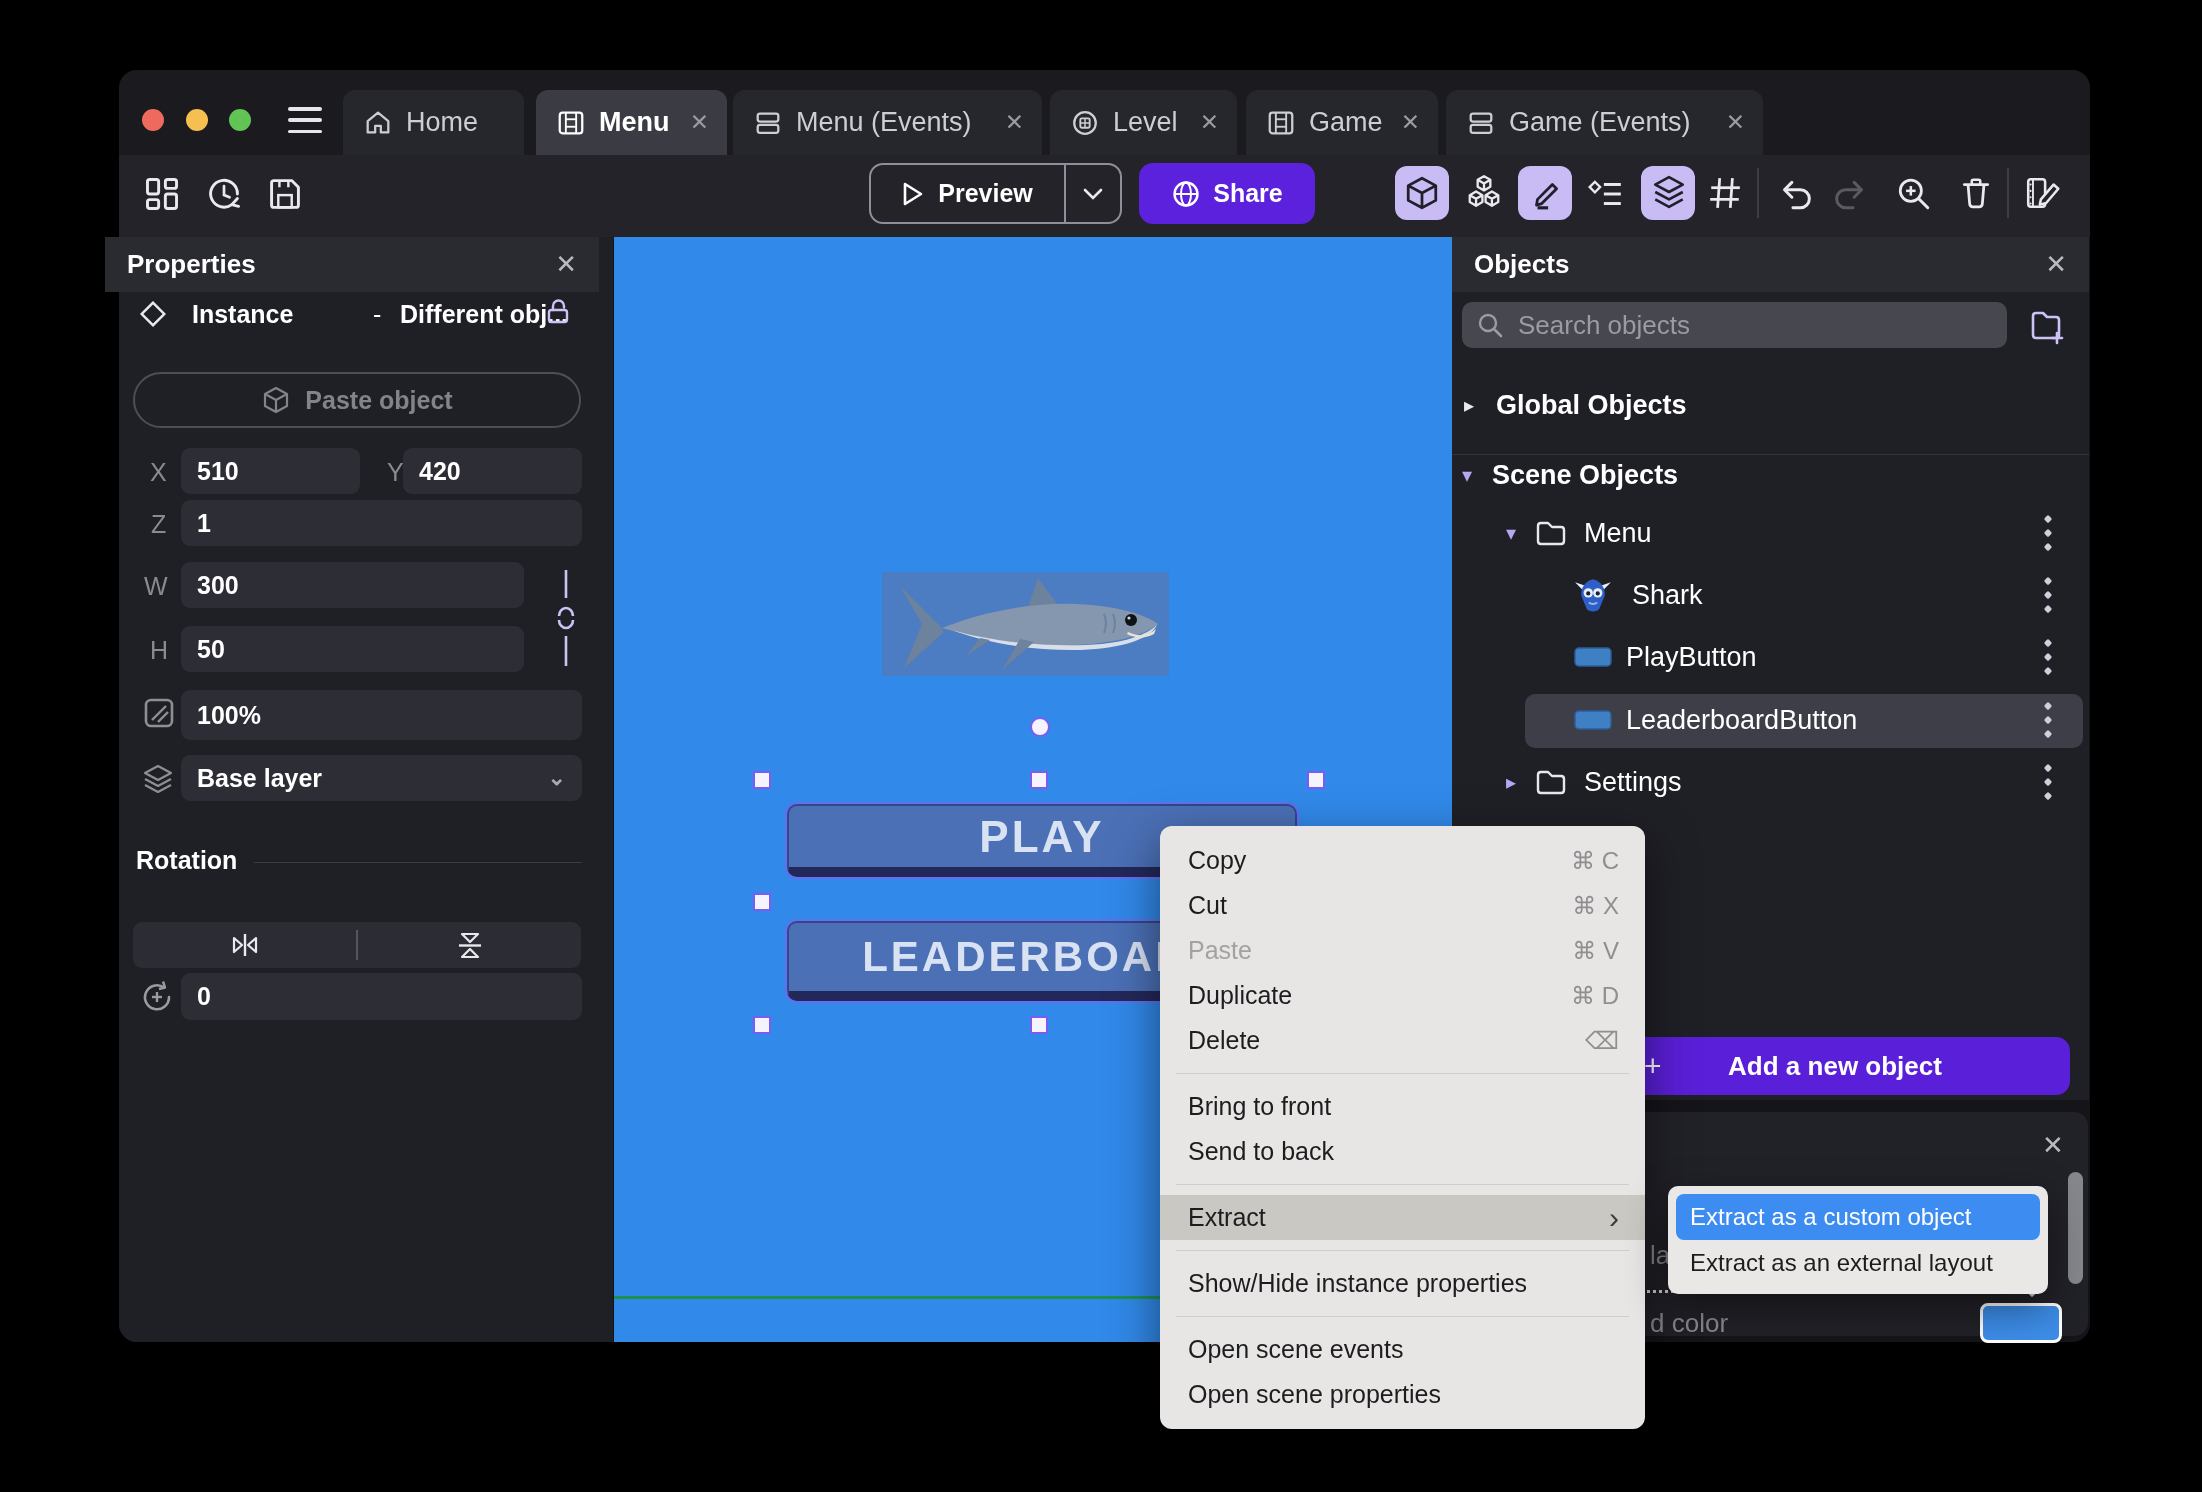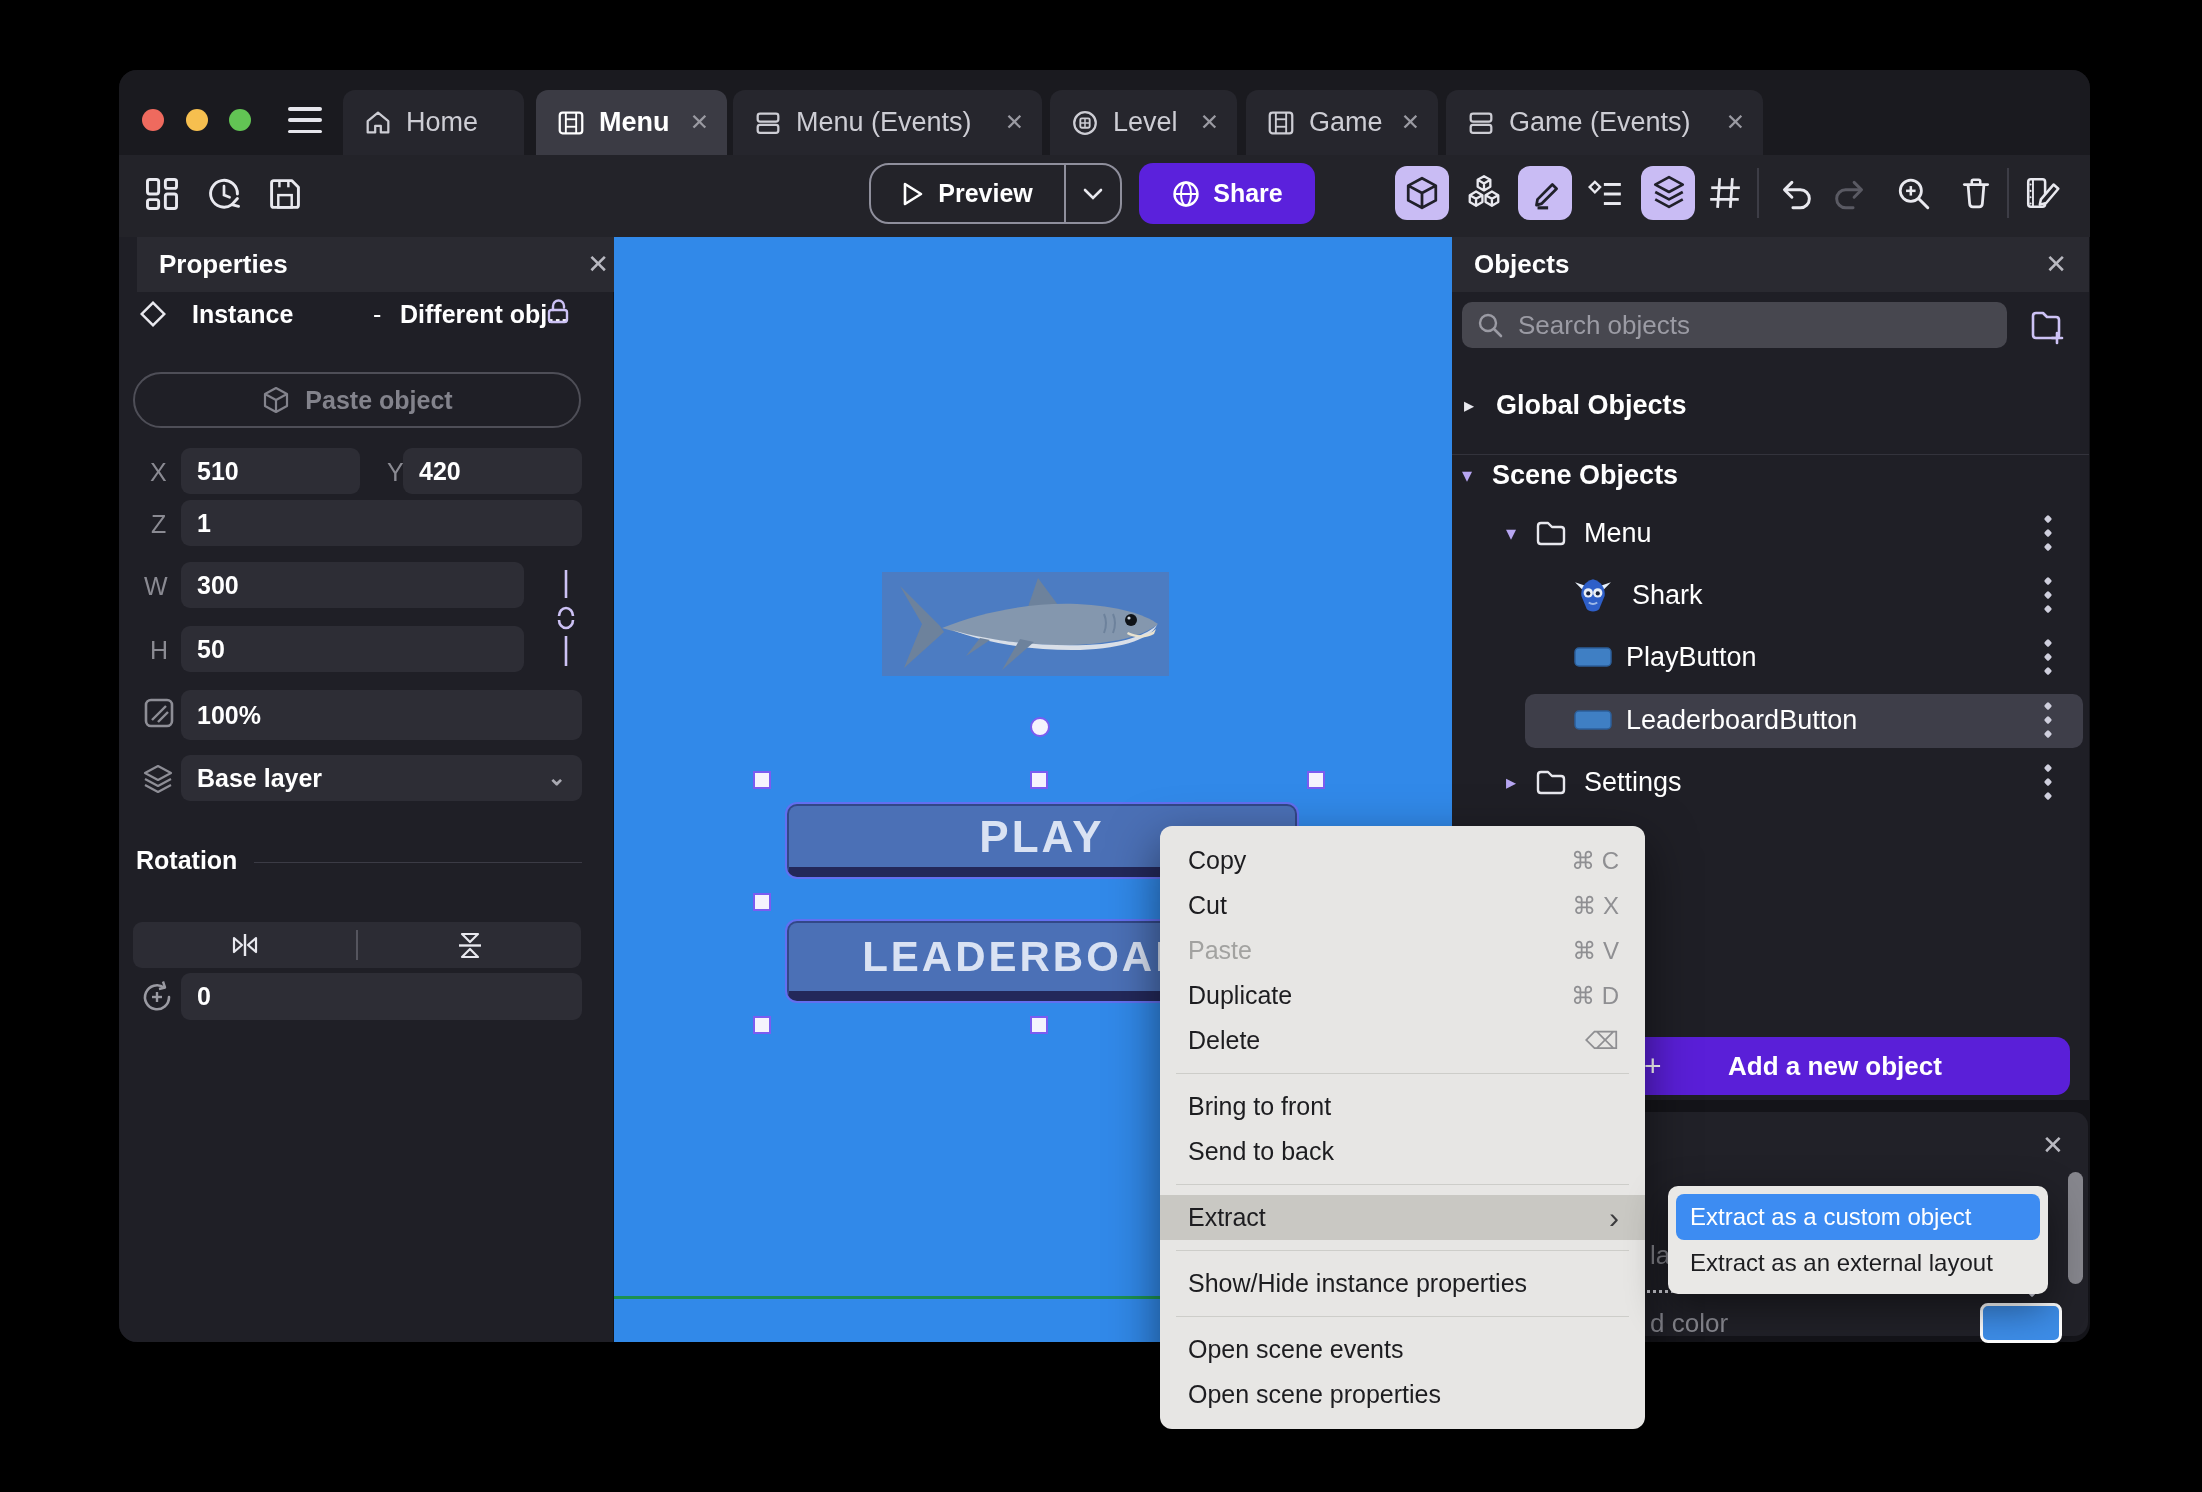--- a/index.html
+++ b/index.html
@@ -16,21 +16,21 @@
   .tab{top:90px;height:65px;border-radius:12px 12px 0 0;background:#26262d;display:flex;align-items:center;
        padding:0 18px 0 20px;box-sizing:border-box;color:#cdcdd4;font-size:27px;}
   .tab.active{background:#3b3b44;color:#fff;font-weight:700;}
   .tab .ticon{width:30px;height:30px;margin-right:13px;flex:0 0 auto;}
   .tab .tclose{margin-left:auto;color:#9a9aa2;font-size:23px;padding-left:14px;font-weight:400;}
   
   .toolbar{left:119px;top:155px;width:1971px;height:82px;background:#232329;}
   .iconbtn svg{display:block;}
   .activebg{width:54px;height:54px;border-radius:12px;background:#c9bcf4;top:166px;}
   .tb-divider{width:2px;height:50px;background:#3d3d46;top:168px;}
-  .previewbtn{left:869px;top:163px;width:253px;height:61px;border:2px solid #8f8f9c;border-radius:20px;
+  .previewbtn{left:869px;top:163px;width:253px;height:61px;border:2px solid #8f8f9c;border-radius:14px;
               box-sizing:border-box;display:flex;align-items:center;color:#fff;}
   .previewbtn .pv-main{flex:1;display:flex;align-items:center;justify-content:center;gap:14px;font-size:25px;font-weight:700;}
   .previewbtn .pv-split{width:2px;height:100%;background:#8f8f9c;}
   .previewbtn .pv-dd{width:54px;display:flex;align-items:center;justify-content:center;}
   .sharebtn{left:1139px;top:163px;width:176px;height:61px;background:#5b21dc;border-radius:14px;display:flex;
             align-items:center;justify-content:center;gap:12px;color:#fff;font-size:25px;font-weight:700;}
   
   .propcard{left:119px;top:237px;width:494px;height:1105px;background:#1f1f26;border-bottom-left-radius:18px;}
   .panelhead{height:55px;background:#2a2a31;display:flex;align-items:center;justify-content:space-between;
              padding:0 22px;box-sizing:border-box;color:#fff;font-size:26px;font-weight:600;}
@@ -302,21 +302,21 @@
         <line x1="8.5" y1="5" x2="8.5" y2="31" stroke="#e9e9ef" stroke-width="1.8"></line>
         <circle cx="6.2" cy="10" r="1" fill="#e9e9ef"></circle>
         <circle cx="6.2" cy="16" r="1" fill="#e9e9ef"></circle>
         <circle cx="6.2" cy="22" r="1" fill="#e9e9ef"></circle>
         <circle cx="6.2" cy="28" r="1" fill="#e9e9ef"></circle>
         <path d="M16 24 L28 10 L32.5 14 L21 27.5 L15 29 Z" fill="#232329" stroke="#e9e9ef" stroke-width="2.4" stroke-linejoin="round"></path>
       </svg>
   </div>
 
   <div class="abs propcard"></div>
-  <div class="abs panelhead" style="left:137px;top:237px;width:494px;">
+  <div class="abs panelhead" style="left:105px;top:237px;width:494px;">
     <span>Properties</span>
     <span class="phclose">✕</span>
   </div>
   <div class="abs" style="left:140px;top:301px;">
     <svg class="ic" viewBox="0 0 26 26" width="26" height="26">
         <rect x="5" y="5" width="16" height="16" transform="rotate(45 13 13)" fill="none" stroke="#e9e9ef" stroke-width="2.4"></rect>
       </svg>
   </div>
   <span class="abs whitetxt" style="left:192px;top:300px;font-weight:600;">Instance</span>
   <span class="abs whitetxt" style="left:373px;top:300px;">-</span>

